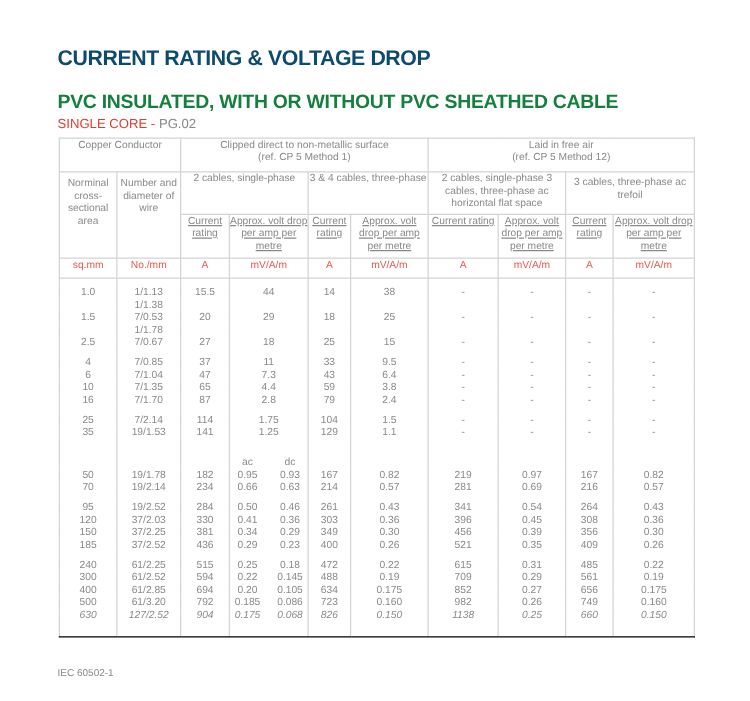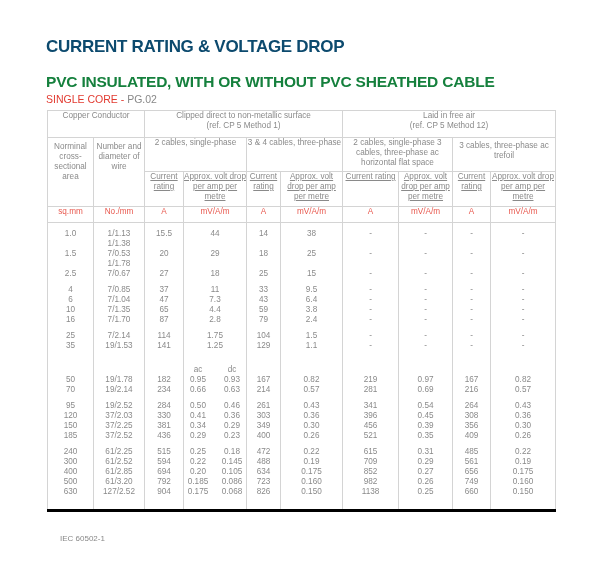--- a/index.html
+++ b/index.html
@@ -10,24 +10,24 @@
   .subsub .pg { color:#888; }
   table.spec { position:absolute; left:47px; top:110px; width:508px; border-collapse:collapse; font-size:8.2px; color:#8a8a8a; table-layout:fixed;border-radius:32px; }
   table.spec th, table.spec td { border-left:1px solid #d4d4d4; border-right:1px solid #d4d4d4; text-align:center; font-weight:normal; padding:0; line-height:10px; vertical-align:top; }
   table.spec thead th { border:1px solid #d4d4d4; }
   .h1 th { height:26px; vertical-align:middle; }
   .h2 th { height:30px; vertical-align:middle; }
   .h3 th { height:34px; vertical-align:top; padding-top:3px;text-decoration:underline; }
   .units th { color:#e8594f; height:15px; vertical-align:middle; }
   table.spec tbody td { padding-top:0; }
   table.spec tbody tr.gap td { height:6px; }
-  table.spec tbody tr.last td { padding-bottom:12px; border-bottom:3px solid #000000; }
+  table.spec tbody tr.last td { padding-bottom:12px; border-bottom:1px solid #000000;font-style:italic; }
   .acdc { display:flex; justify-content:center; gap:8px; }
   .acdc span { display:inline-block; width:26px; }
-  .foot { position:absolute; left:46px; top:534px; font-size:8px; color:#888;margin-left:14px; }
+  .foot { position:absolute; left:46px; top:534px; font-size:8px; color:#888; }
 </style>
 </head>
 <body>
 
 <div class="title">CURRENT RATING &amp; VOLTAGE DROP</div>
 <div class="subtitle">PVC INSULATED, WITH OR WITHOUT PVC SHEATHED CABLE</div>
 <div class="subsub"><span>SINGLE CORE</span><span> - </span><span class="pg">PG.02</span></div>
 
 <table class="spec">
   <colgroup>

